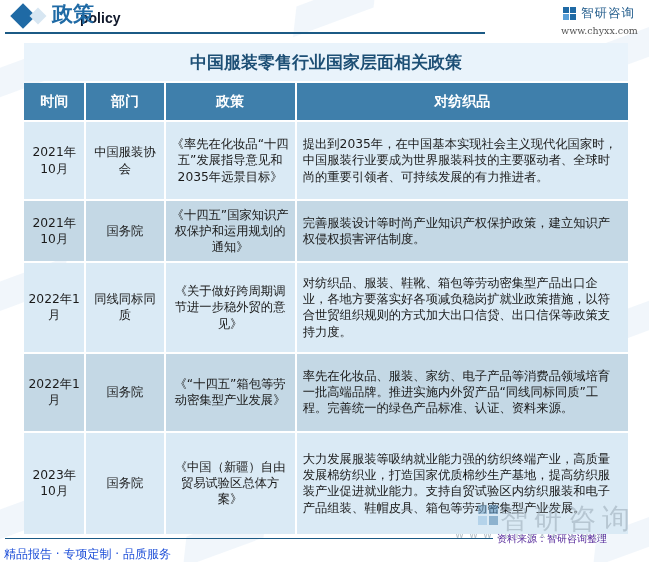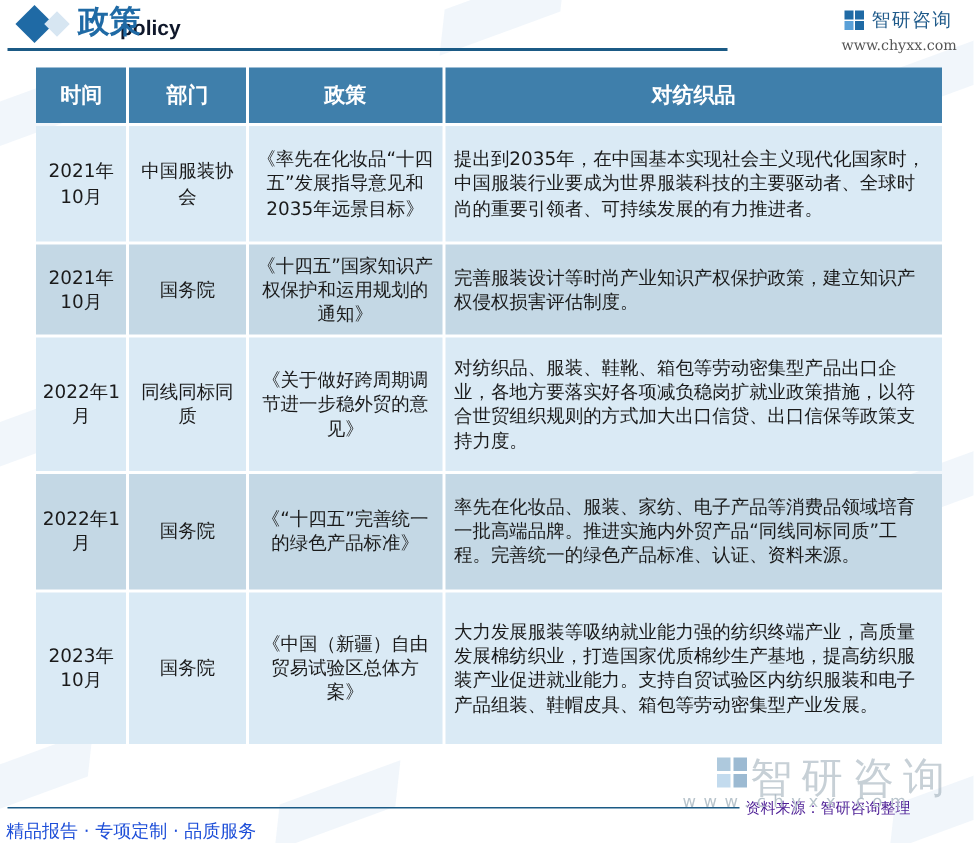--- a/index.html
+++ b/index.html
@@ -101,20 +101,21 @@
         <div class="b"></div>
         <div class="c"></div>
         <div class="d"></div>
     </div>
     <span class="logo-name">智研咨询</span>
   </div>
   <div class="logo-url">www.chyxx.com</div>
 </div>
 
 <div class="table-wrap">
+  <div class="table-title">中国服装零售行业国家层面相关政策</div>
   <table>
     <thead>
       <tr>
         <th class="c1">时间</th>
         <th class="c2">部门</th>
         <th class="c3">政策</th>
         <th class="c4">对纺织品</th>
       </tr>
     </thead>
     <tbody>
@@ -132,21 +133,21 @@
       </tr>
       <tr class="light" style="height:76px;">
         <td>2022年1月</td>
         <td>同线同标同质</td>
         <td>《关于做好跨周期调节进一步稳外贸的意见》</td>
         <td class="content">对纺织品、服装、鞋靴、箱包等劳动密集型产品出口企业，各地方要落实好各项减负稳岗扩就业政策措施，以符合世贸组织规则的方式加大出口信贷、出口信保等政策支持力度。</td>
       </tr>
       <tr class="dark" style="height:77px;">
         <td>2022年1月</td>
         <td>国务院</td>
-        <td>《“十四五”完善统一的绿色产品标准》</td>
+        <td>《“十四五”箱包等劳动密集型产业发展》</td>
         <td class="content">率先在化妆品、服装、家纺、电子产品等消费品领域培育一批高端品牌。推进实施内外贸产品“同线同标同质”工程。完善统一的绿色产品标准、认证、资料来源。</td>
       </tr>
       <tr class="light" style="height:101px;">
         <td>2023年10月</td>
         <td>国务院</td>
         <td>《中国（新疆）自由贸易试验区总体方案》</td>
         <td class="content">大力发展服装等吸纳就业能力强的纺织终端产业，高质量发展棉纺织业，打造国家优质棉纱生产基地，提高纺织服装产业促进就业能力。支持自贸试验区内纺织服装和电子产品组装、鞋帽皮具、箱包等劳动密集型产业发展。</td>
       </tr>
     </tbody>
   </table>

